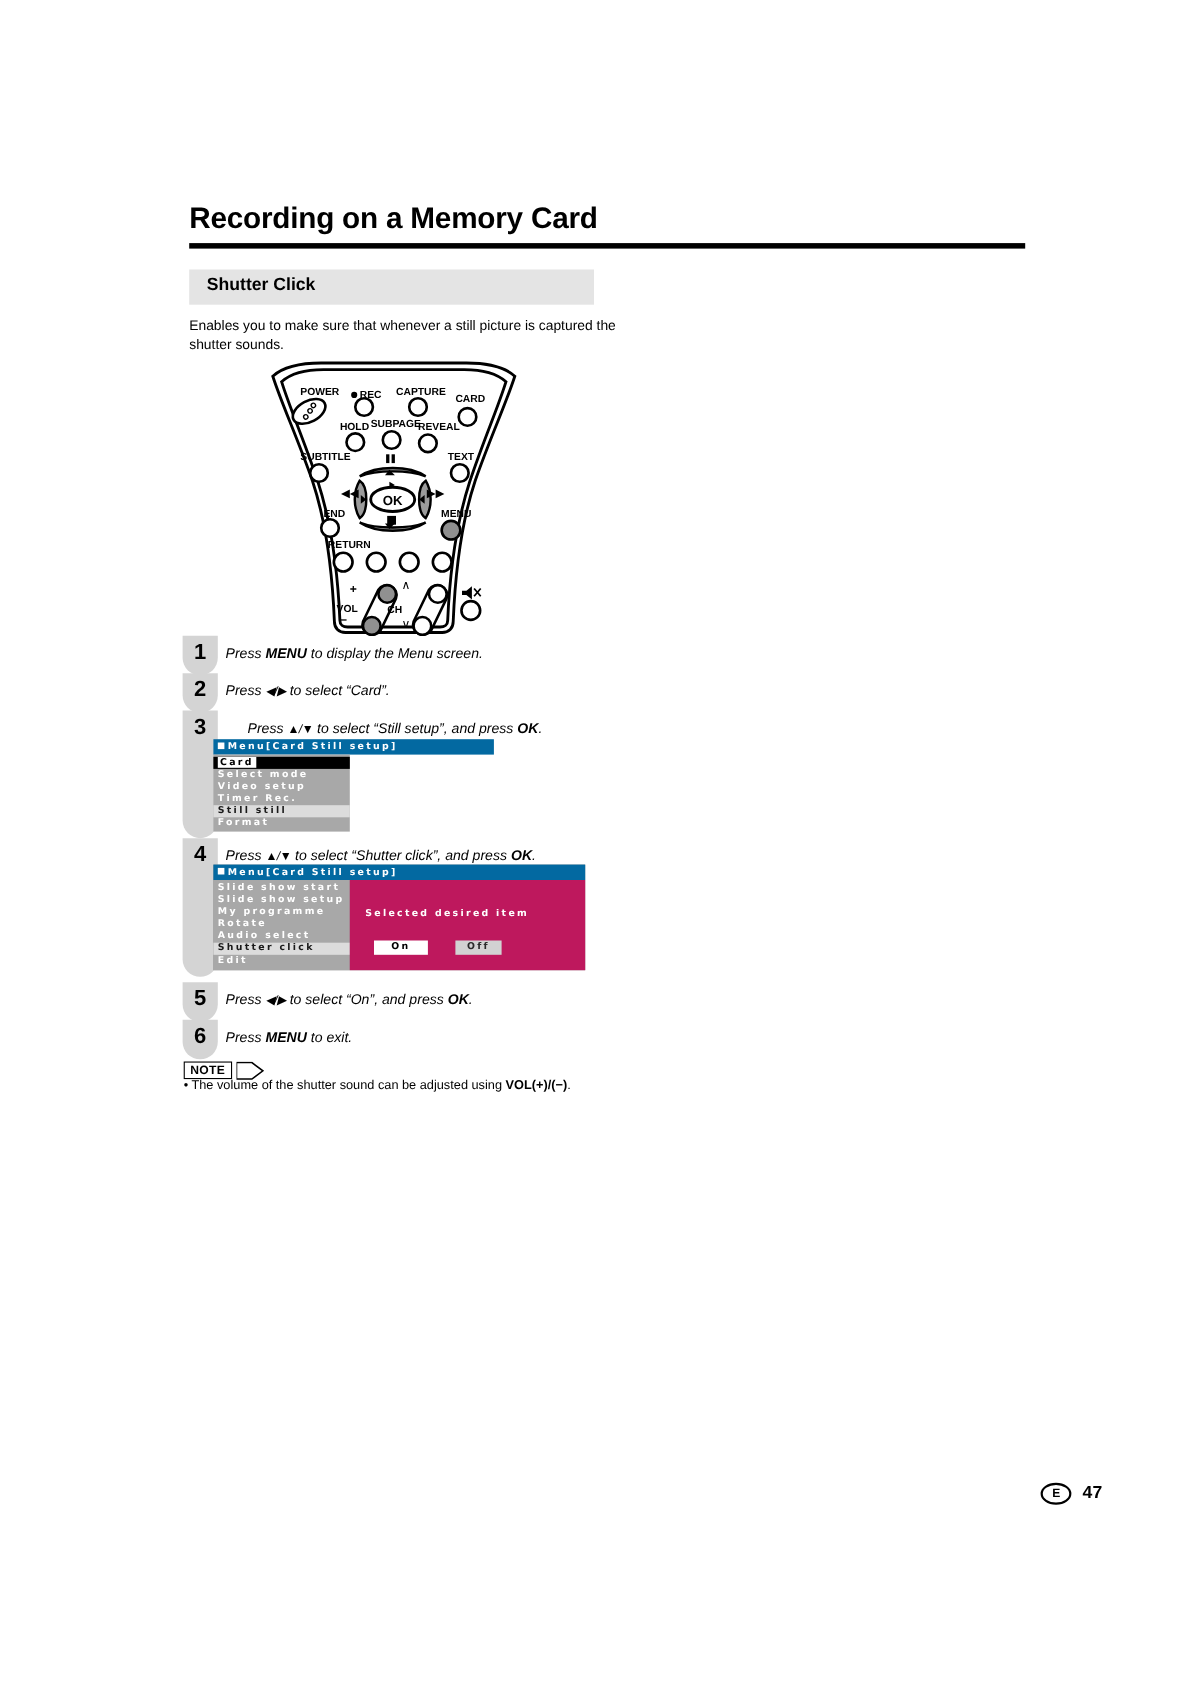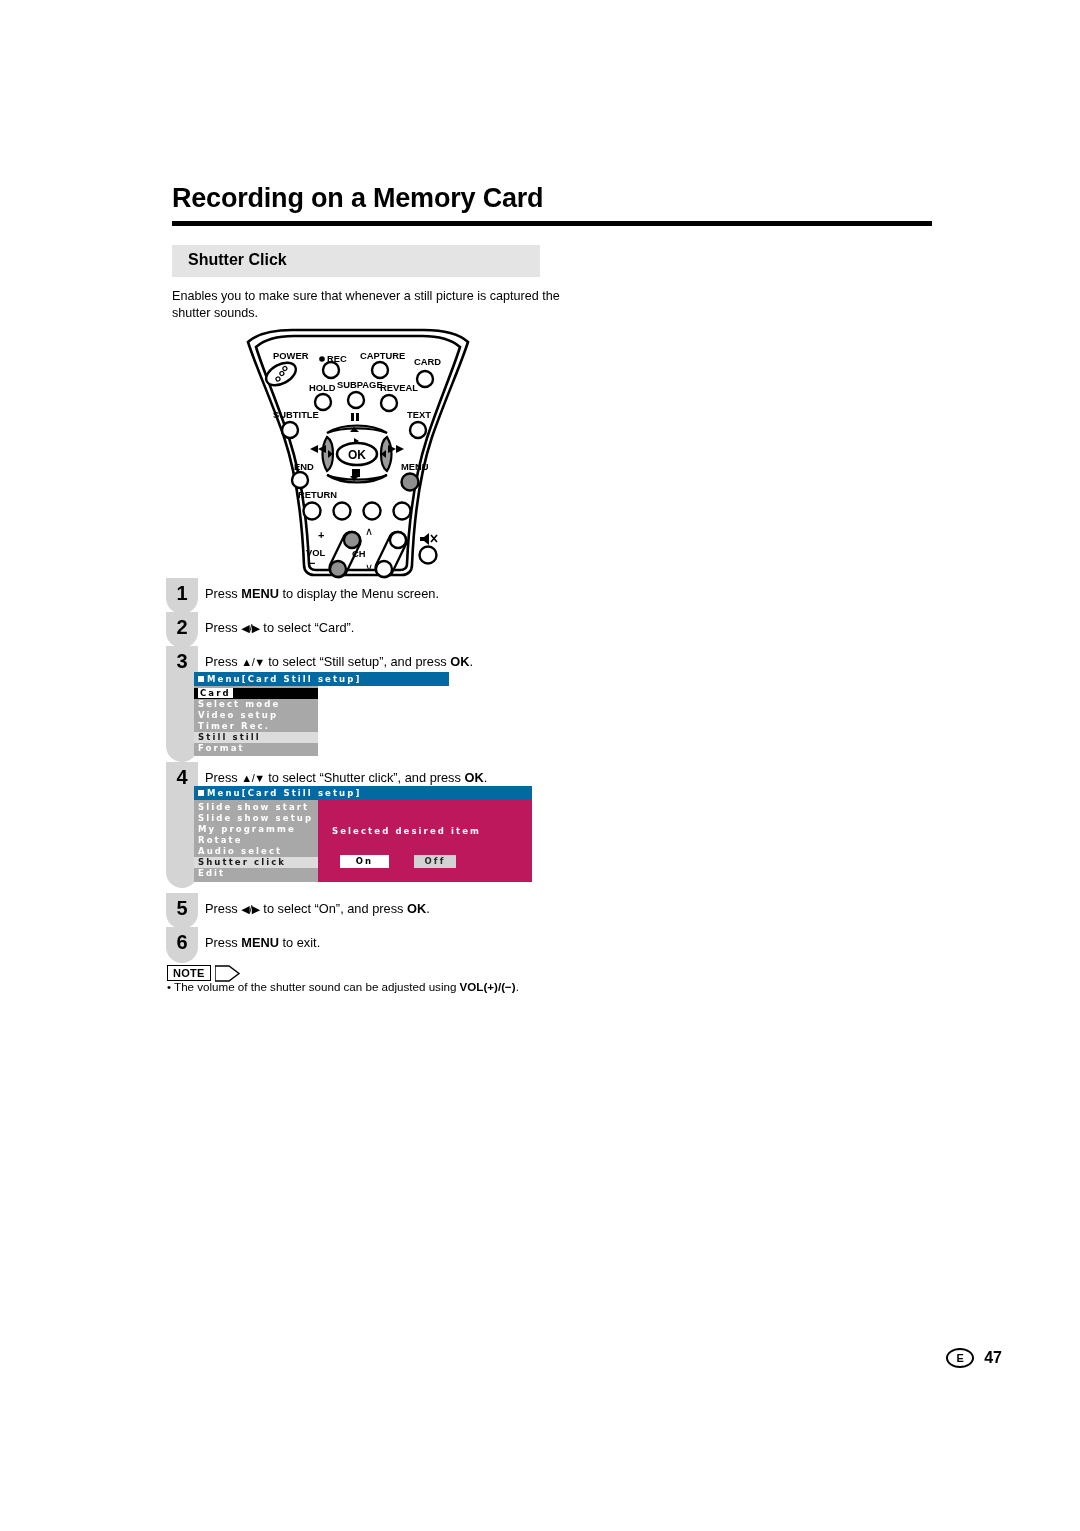--- a/index.html
+++ b/index.html
@@ -97,20 +97,21 @@
     color: #000;
     line-height: 1;
   }
 
   .step-text {
     position: absolute;
     left: 205px;
     font-size: 12.8px;
     color: #000;
     white-space: nowrap;
+    font-style: italic;
   }
   .step-text b { font-weight: bold; }
 
   .arrowglyph { font-size: 11px; letter-spacing: -0.5px; }
 
   
   .osd {
     position: absolute;
     font-family: "DejaVu Sans", sans-serif;
     font-weight: bold;
@@ -405,21 +406,21 @@
   <div class="step-rail" style="top:893px;height:36px;"></div>
   <div class="step-rail" style="top:927px;height:36px;"></div>
 
   <div class="step-num" style="top:583px;">1</div>
   <div class="step-text" style="top:586px;">Press <b>MENU</b> to display the Menu screen.</div>
 
   <div class="step-num" style="top:617px;">2</div>
   <div class="step-text" style="top:620px;">Press <span class="arrowglyph">◀/▶</span> to select “Card”.</div>
 
   <div class="step-num" style="top:651px;">3</div>
-  <div class="step-text" style="top:654px;">Press <span class="arrowglyph">▲/▼</span> to select “Still setup”, and press <b>OK</b>.</div>
+  <div class="step-text" style="top:654px;margin-left:20px;">Press <span class="arrowglyph">▲/▼</span> to select “Still setup”, and press <b>OK</b>.</div>
 
   <div class="step-num" style="top:767px;">4</div>
   <div class="step-text" style="top:770px;">Press <span class="arrowglyph">▲/▼</span> to select “Shutter click”, and press <b>OK</b>.</div>
 
   <div class="step-num" style="top:898px;">5</div>
   <div class="step-text" style="top:901px;">Press <span class="arrowglyph">◀/▶</span> to select “On”, and press <b>OK</b>.</div>
 
   <div class="step-num" style="top:932px;">6</div>
   <div class="step-text" style="top:935px;">Press <b>MENU</b> to exit.</div>
 

